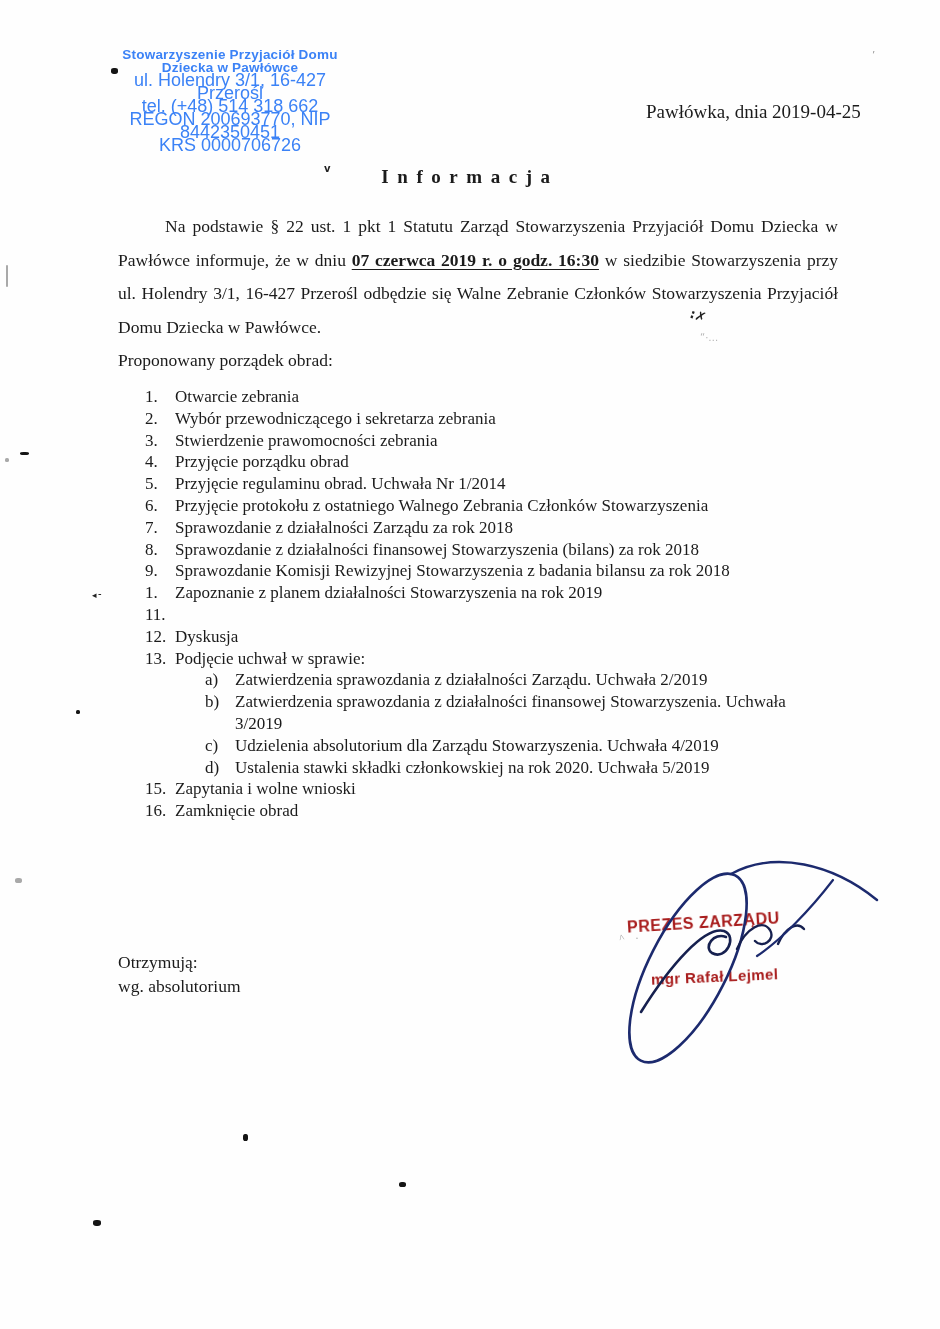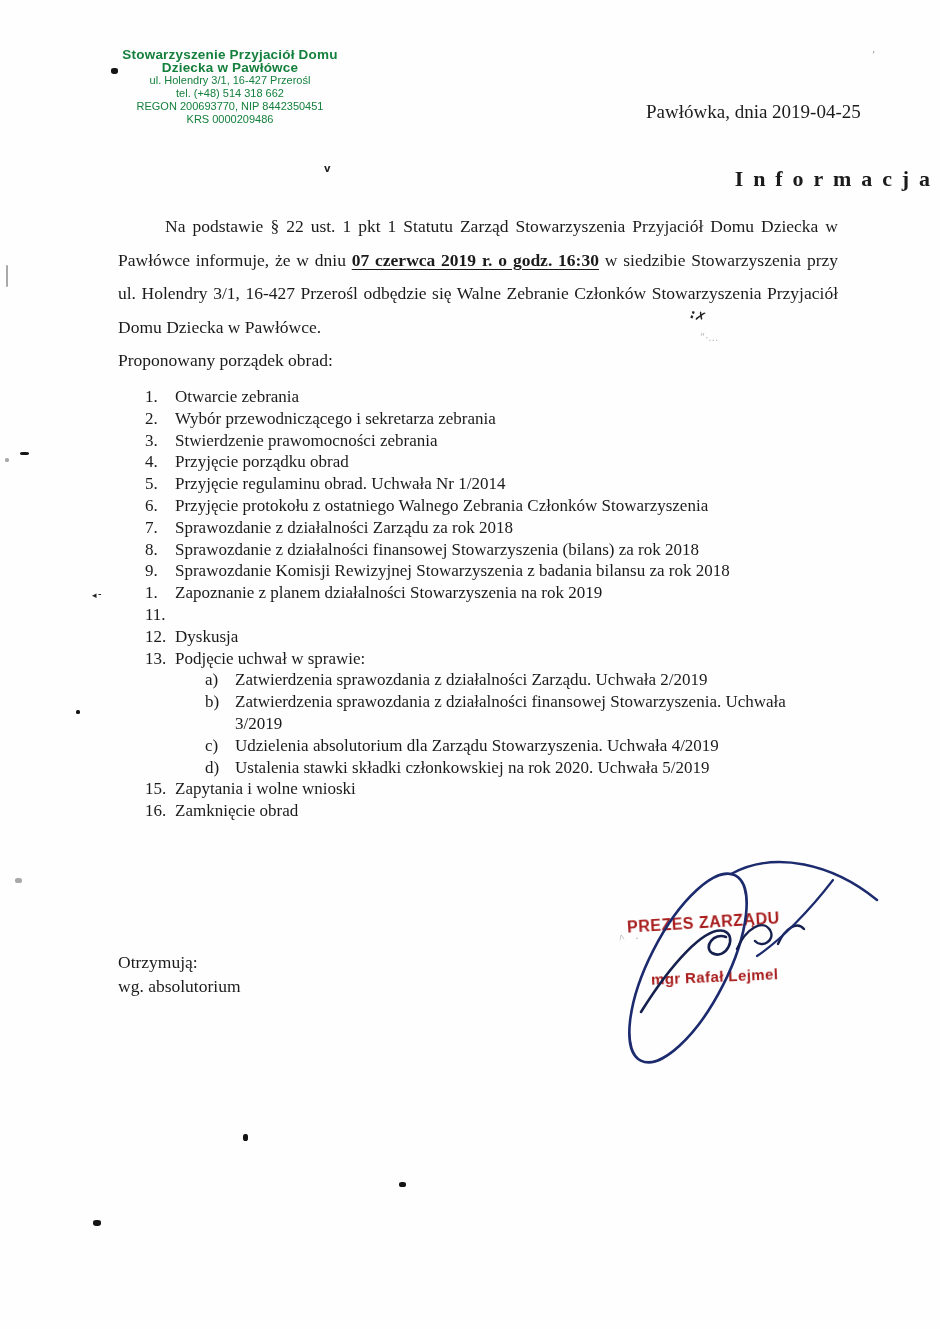--- a/index.html
+++ b/index.html
@@ -11,32 +11,32 @@
     background:#fefefe;
     font-family:"Liberation Serif", serif;
     color:#1b1b1b;
     overflow:hidden;
   }
   
   .letterhead{
     position:absolute;left:104px;top:48px;width:252px;
     text-align:center;
     font-family:"Liberation Sans", sans-serif;
-    color:#15803d;
+    color:#3b82f6;
     line-height:13px;
     filter:blur(.2px);
   }
   .letterhead .org{font-weight:bold;font-size:13.5px;letter-spacing:.2px;}
-  .letterhead .small{font-size:11px;}
+  .letterhead .small{font-size:18px;}
   
   .dateline{position:absolute;left:646px;top:101px;font-size:19px;}
   
   .doc-title{
     position:absolute;left:0;right:0;top:166px;
-    text-align:right;font-weight:bold;font-size:22px;
+    text-align:center;font-weight:bold;font-size:19px;
     letter-spacing:.45em;
   }
   
   .bodyblock{
     position:absolute;left:118px;top:210px;width:720px;
     font-size:17.5px;line-height:33.5px;
   }
   .intro{margin:0;text-align:justify;text-indent:47px;}
   .emph{font-weight:bold;text-decoration:underline;text-underline-offset:3px;}
   .agenda-heading{margin:0;text-align:left;}
@@ -80,21 +80,21 @@
 <body>
 
 <div class="page">
 
   <div class="letterhead">
     <div class="org">Stowarzyszenie Przyjaciół Domu</div>
     <div class="org">Dziecka w Pawłówce</div>
     <div class="small">ul. Holendry 3/1, 16-427 Przerośl</div>
     <div class="small">tel. (+48) 514 318 662</div>
     <div class="small">REGON 200693770, NIP 8442350451</div>
-    <div class="small">KRS 0000209486</div>
+    <div class="small">KRS 0000706726</div>
   </div>
 
   <div class="dateline">Pawłówka, dnia 2019-04-25</div>
 
   <div class="doc-title">Informacja</div>
 
   <div class="bodyblock">
     <p class="intro"><span>Na podstawie § 22 ust. 1 pkt 1 Statutu Zarząd Stowarzyszenia Przyjaciół Domu Dziecka w Pawłówce informuje, że w dniu </span><span class="emph">07 czerwca 2019 r. o godz. 16:30</span><span> w siedzibie Stowarzyszenia przy ul. Holendry 3/1, 16-427 Przerośl odbędzie się Walne Zebranie Członków Stowarzyszenia Przyjaciół Domu Dziecka w Pawłówce.</span></p>
     <p class="agenda-heading">Proponowany porządek obrad:</p>
   </div>

